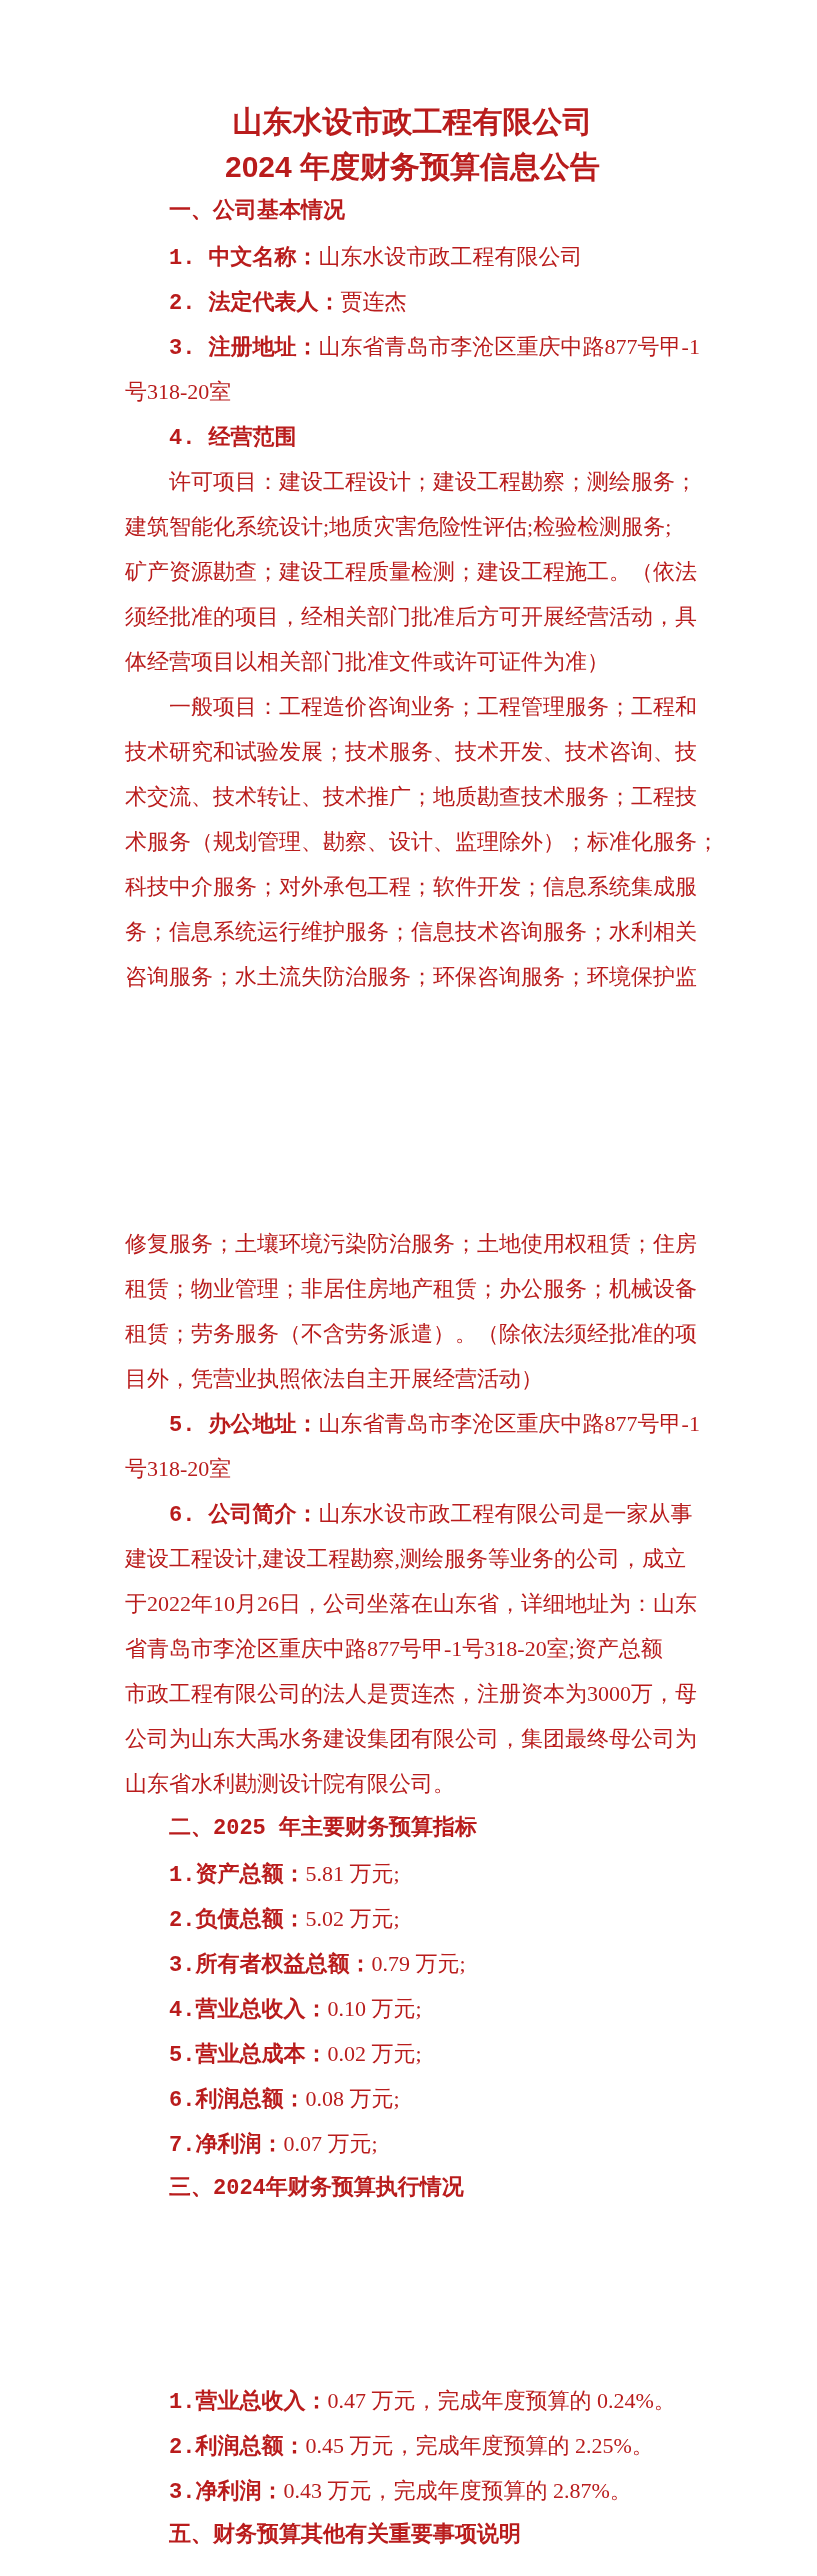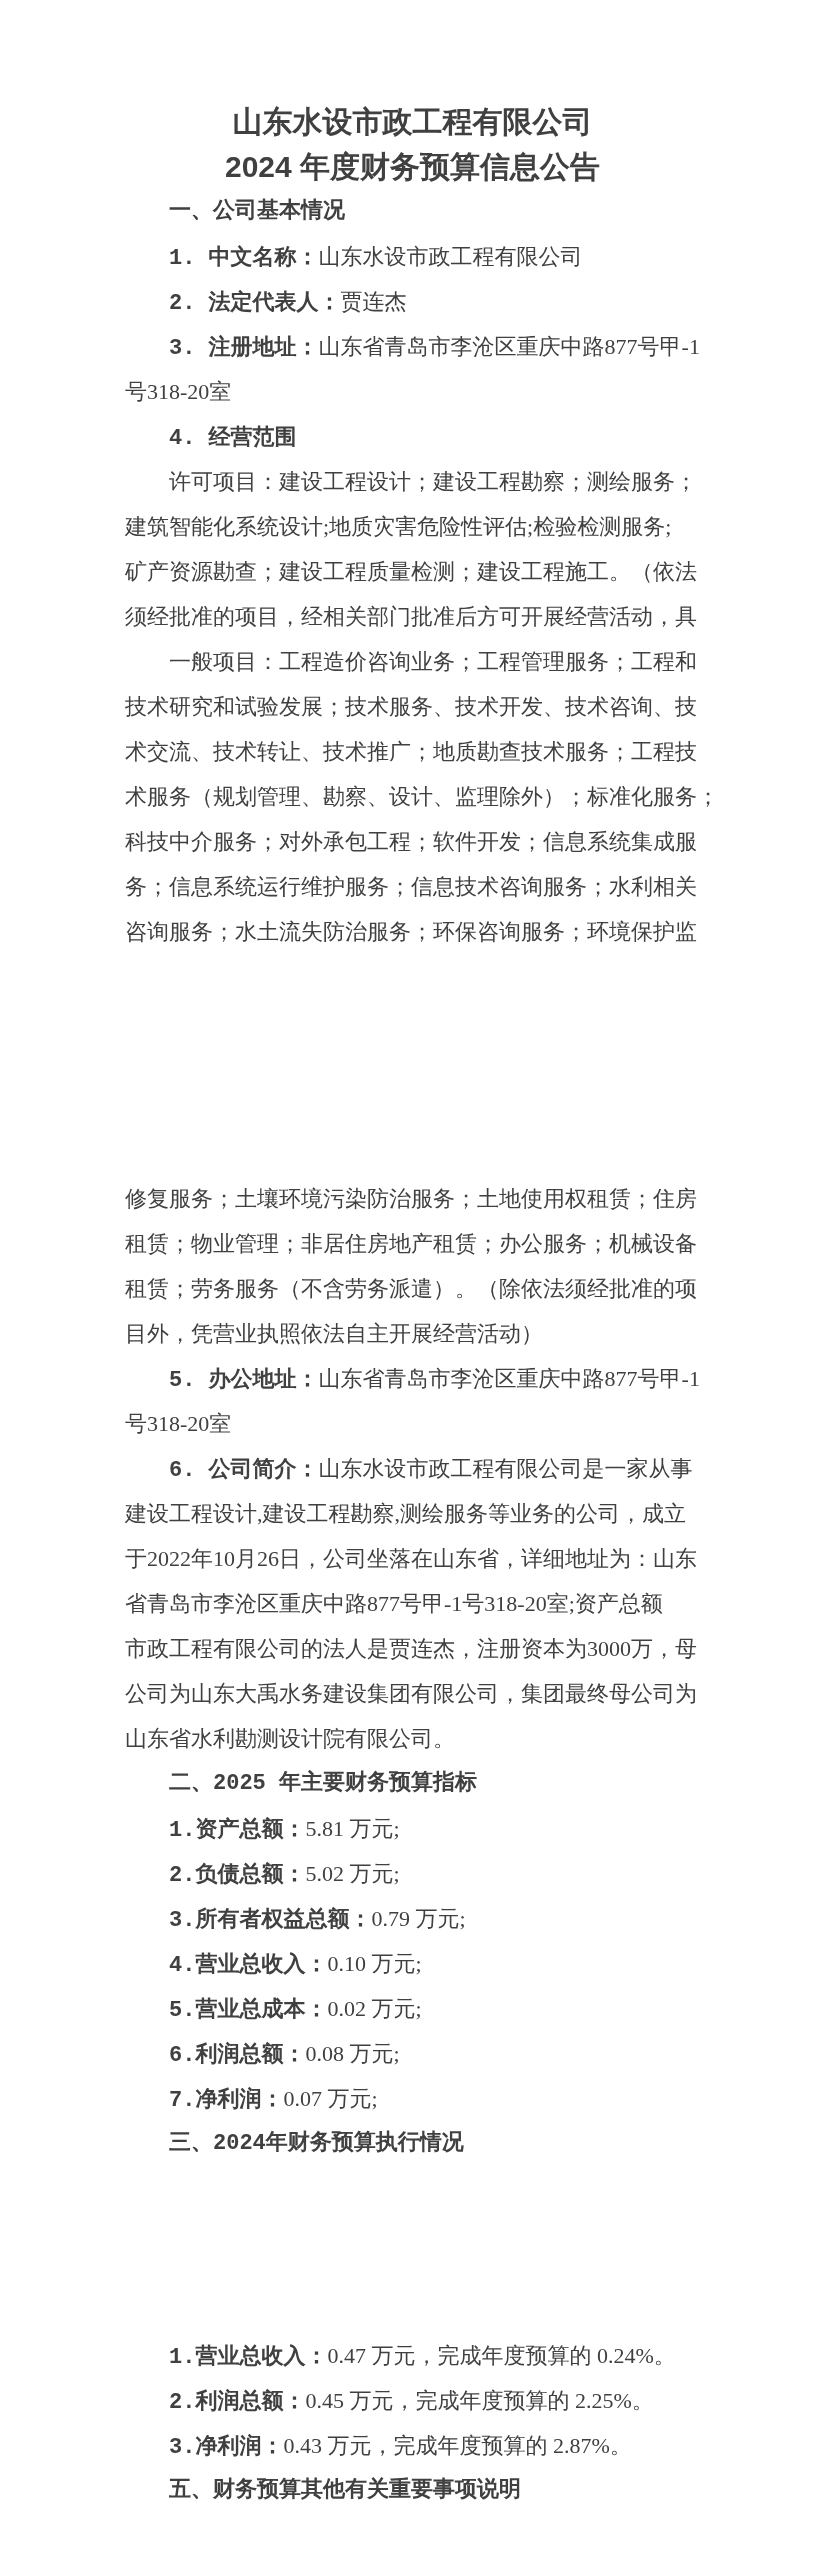--- a/index.html
+++ b/index.html
@@ -17,21 +17,21 @@
     font-family: "Liberation Serif", serif;
   }
   .content {
     padding: 99px 118px 0 125px;
   }
   .line {
     font-size: 22px;
     line-height: 45px;
     height: 45px;
     white-space: nowrap;
-    color: #404040;
+    color: #b91c1c;
   }
   .indent {
     text-indent: 44px;
   }
   .title-line {
     font-size: 30px;
     font-weight: bold;
     font-family: "Liberation Sans", sans-serif;
     text-align: center;
     white-space: nowrap;
@@ -61,20 +61,21 @@
 
     <div class="line indent"><span class="bold">3. 注册地址：</span><span>山东省青岛市李沧区重庆中路877号甲-1</span></div>
     <div class="line">号318-20室</div>
 
     <div class="line indent"><span class="bold">4. 经营范围</span></div>
 
     <div class="line indent">许可项目：建设工程设计；建设工程勘察；测绘服务；</div>
     <div class="line">建筑智能化系统设计;地质灾害危险性评估;检验检测服务;</div>
     <div class="line">矿产资源勘查；建设工程质量检测；建设工程施工。（依法</div>
     <div class="line">须经批准的项目，经相关部门批准后方可开展经营活动，具</div>
+    <div class="line">体经营项目以相关部门批准文件或许可证件为准）</div>
 
     <div class="line indent">一般项目：工程造价咨询业务；工程管理服务；工程和</div>
     <div class="line">技术研究和试验发展；技术服务、技术开发、技术咨询、技</div>
     <div class="line">术交流、技术转让、技术推广；地质勘查技术服务；工程技</div>
     <div class="line">术服务（规划管理、勘察、设计、监理除外）；标准化服务；</div>
     <div class="line">科技中介服务；对外承包工程；软件开发；信息系统集成服</div>
     <div class="line">务；信息系统运行维护服务；信息技术咨询服务；水利相关</div>
     <div class="line">咨询服务；水土流失防治服务；环保咨询服务；环境保护监</div>
 
     <div class="gap-page-1"></div>

